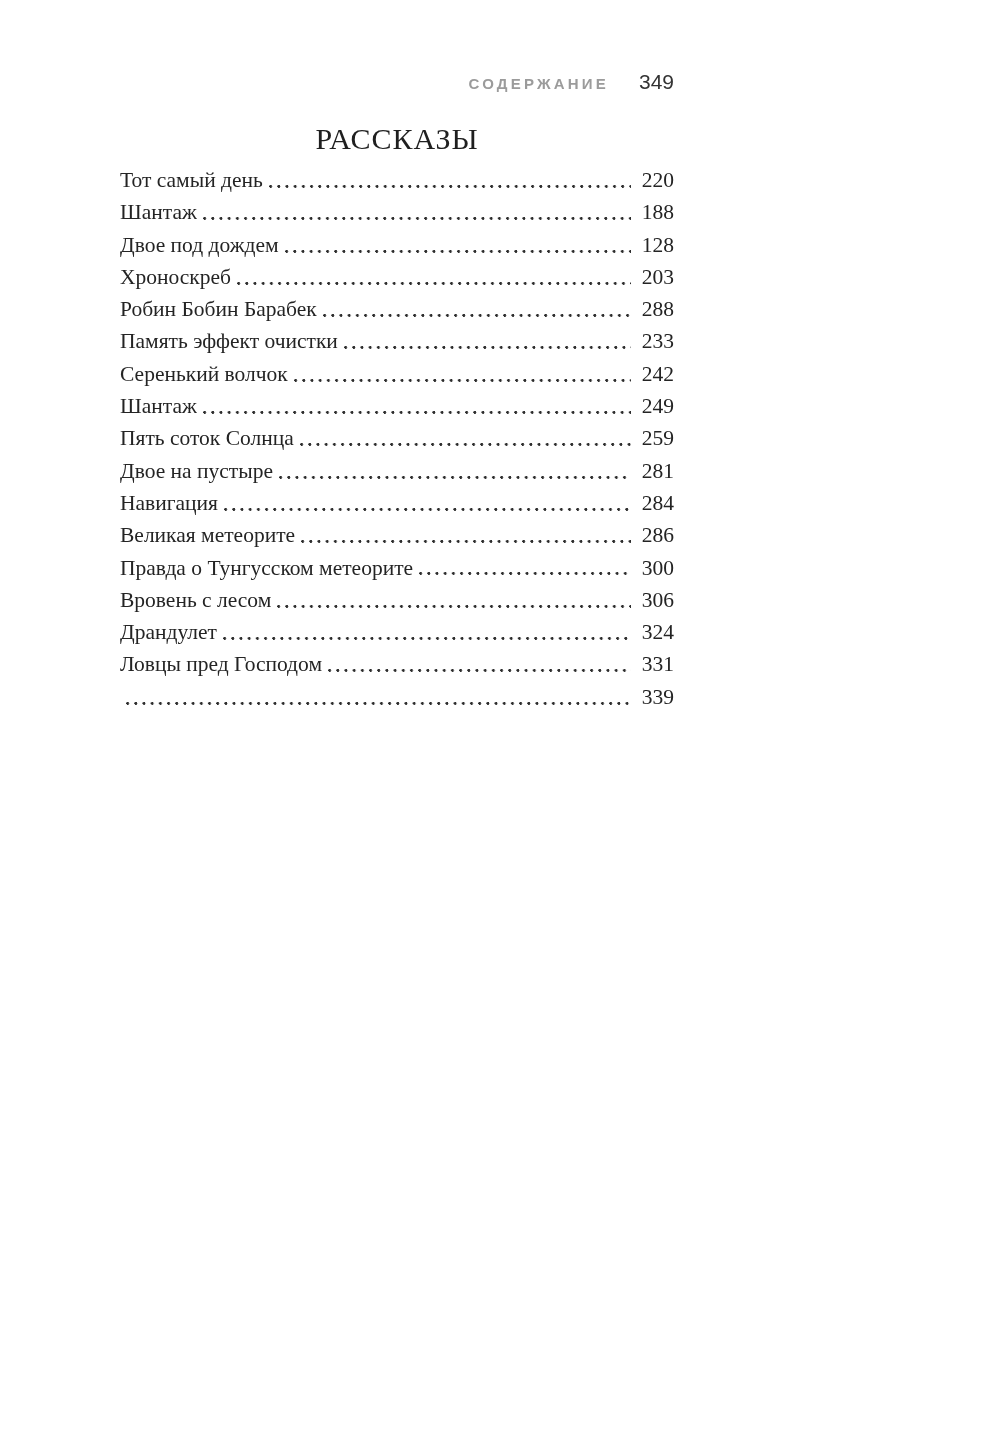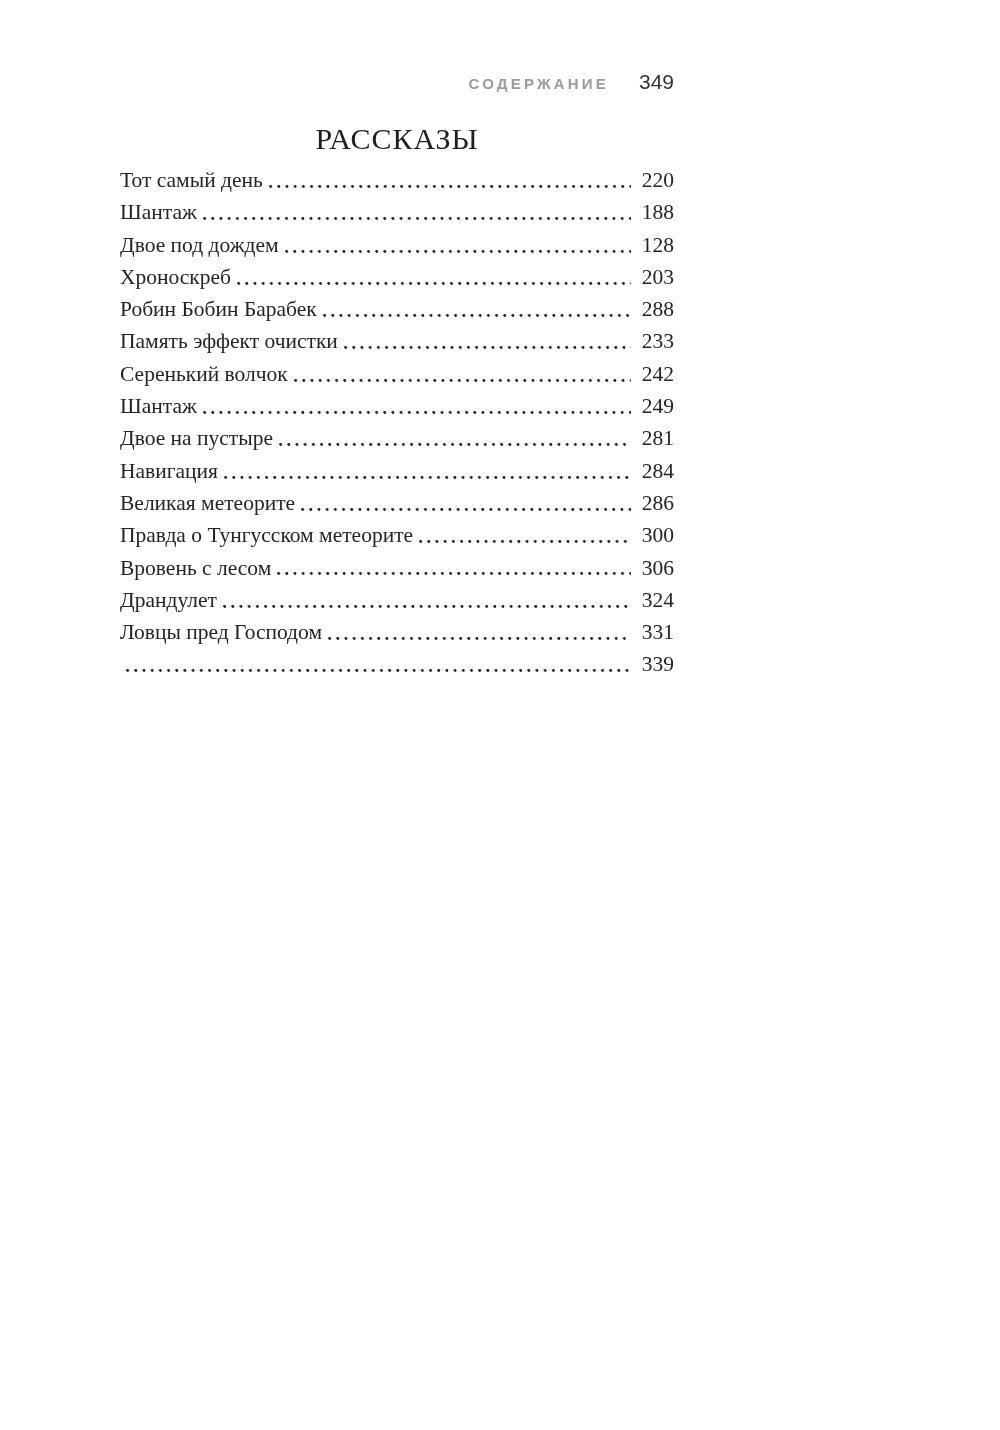--- a/index.html
+++ b/index.html
@@ -135,20 +135,25 @@
     <span class="toc-leader"></span>
     <span class="toc-page">242</span>
   </div>
 
   <div class="toc-row">
     <span class="toc-title">Шантаж</span>
     <span class="toc-leader"></span>
     <span class="toc-page">249</span>
   </div>
 
+  <div class="toc-row">
+    <span class="toc-title">Пять соток Солнца</span>
+    <span class="toc-leader"></span>
+    <span class="toc-page">259</span>
+  </div>
 
   <div class="toc-row">
     <span class="toc-title">Двое на пустыре</span>
     <span class="toc-leader"></span>
     <span class="toc-page">281</span>
   </div>
 
   <div class="toc-row">
     <span class="toc-title">Навигация</span>
     <span class="toc-leader"></span>

